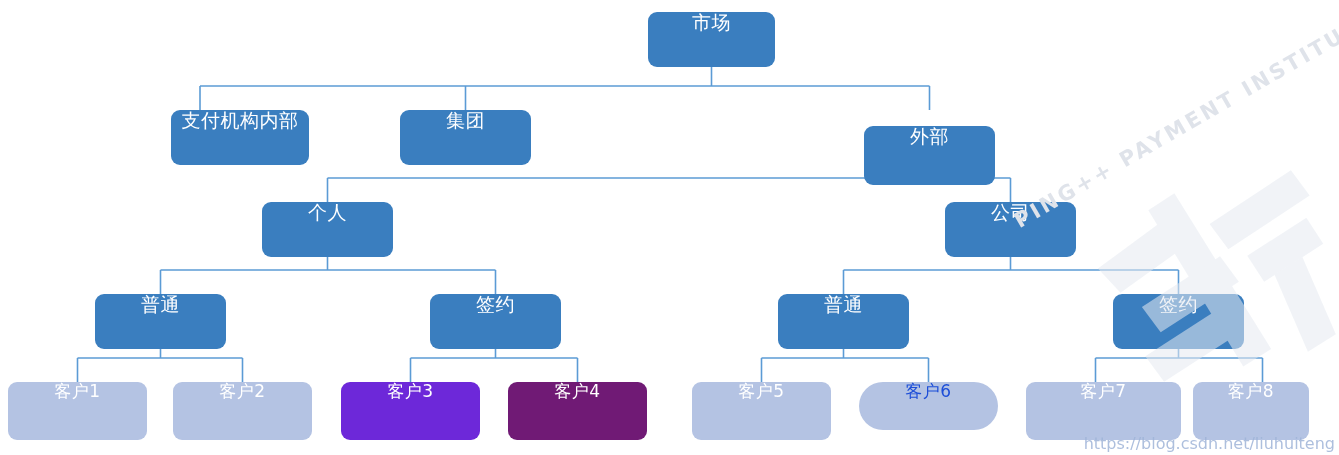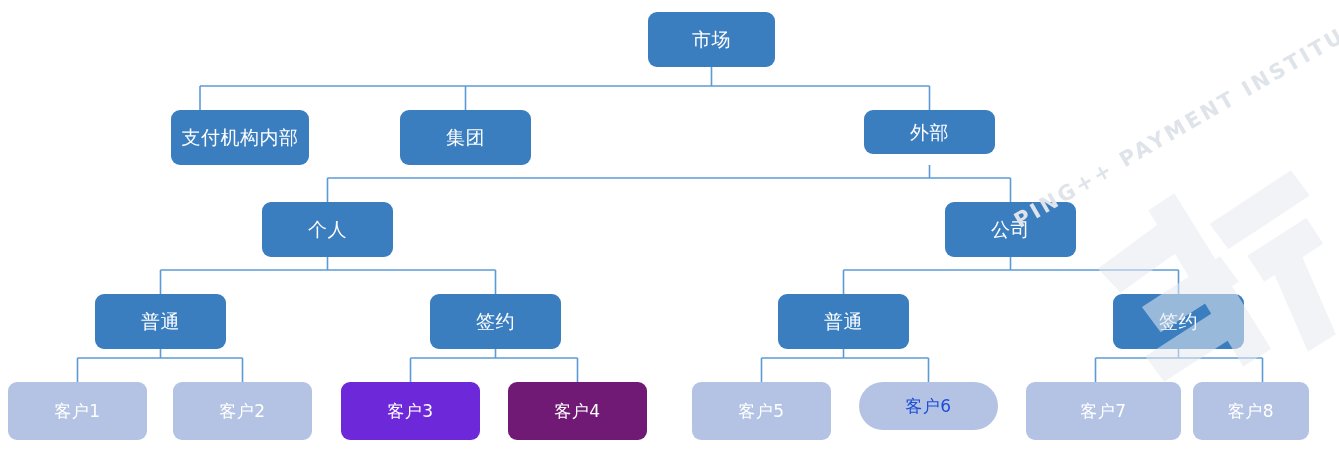--- a/index.html
+++ b/index.html
@@ -20,21 +20,21 @@
     left: 0;
     top: 0;
     width: 1339px;
     height: 455px;
     pointer-events: none;
   }
   .node {
     position: absolute;
     box-sizing: border-box;
     display: flex;
-    align-items: center;
+    align-items: flex-start;
     justify-content: center;
     border-radius: 9px;
     color: #ffffff;
     text-align: center;
     line-height: 1.1;
     letter-spacing: 0.5px;
     user-select: none;
   }
   .node.dark {
     background: #3a7ebf;
@@ -120,21 +120,21 @@
   <div id="nodes-layer">
       <div class="node dark" style="left: 648px; top: 12px; width: 127px; height: 55px; background: rgb(58, 126, 191); color: rgb(255, 255, 255);">
         <span>市场</span>
       </div>
       <div class="node dark" style="left: 131px; top: 110px; width: 138px; height: 55px; background: rgb(58, 126, 191); color: rgb(255, 255, 255); margin-left: 40px;">
         <span>支付机构内部</span>
       </div>
       <div class="node dark" style="left: 400px; top: 110px; width: 131px; height: 55px; background: rgb(58, 126, 191); color: rgb(255, 255, 255);">
         <span>集团</span>
       </div>
-      <div class="node dark" style="left: 864px; top: 110px; width: 131px; height: 44px; background: rgb(58, 126, 191); color: rgb(255, 255, 255);">
+      <div class="node dark" style="left: 864px; top: 126px; width: 131px; height: 59px; background: rgb(58, 126, 191); color: rgb(255, 255, 255);">
         <span>外部</span>
       </div>
       <div class="node dark" style="left: 262px; top: 202px; width: 131px; height: 55px; background: rgb(58, 126, 191); color: rgb(255, 255, 255);">
         <span>个人</span>
       </div>
       <div class="node dark" style="left: 945px; top: 202px; width: 131px; height: 55px; background: rgb(58, 126, 191); color: rgb(255, 255, 255);">
         <span>公司</span>
       </div>
       <div class="node dark" style="left: 95px; top: 294px; width: 131px; height: 55px; background: rgb(58, 126, 191); color: rgb(255, 255, 255);">
         <span>普通</span>
@@ -181,14 +181,15 @@
       <path d="M30 70 L120 40 L132 72 L44 100 Z"></path>
       <path d="M96 30 L126 22 L170 200 L138 208 Z"></path>
       <path d="M150 62 L244 36 L254 66 L160 92 Z"></path>
       <path d="M60 120 L150 96 L160 126 L70 150 Z"></path>
       <path d="M176 104 L244 86 L252 116 L184 134 Z"></path>
       <path d="M196 130 L228 122 L236 206 L204 214 Z"></path>
       <path d="M48 168 L146 142 L156 172 L58 198 Z"></path>
     </g>
   </svg>
 
+  <div class="watermark" id="wm-url">https://blog.csdn.net/liuhuiteng</div>
 
 </div>
 
 </body></html>

